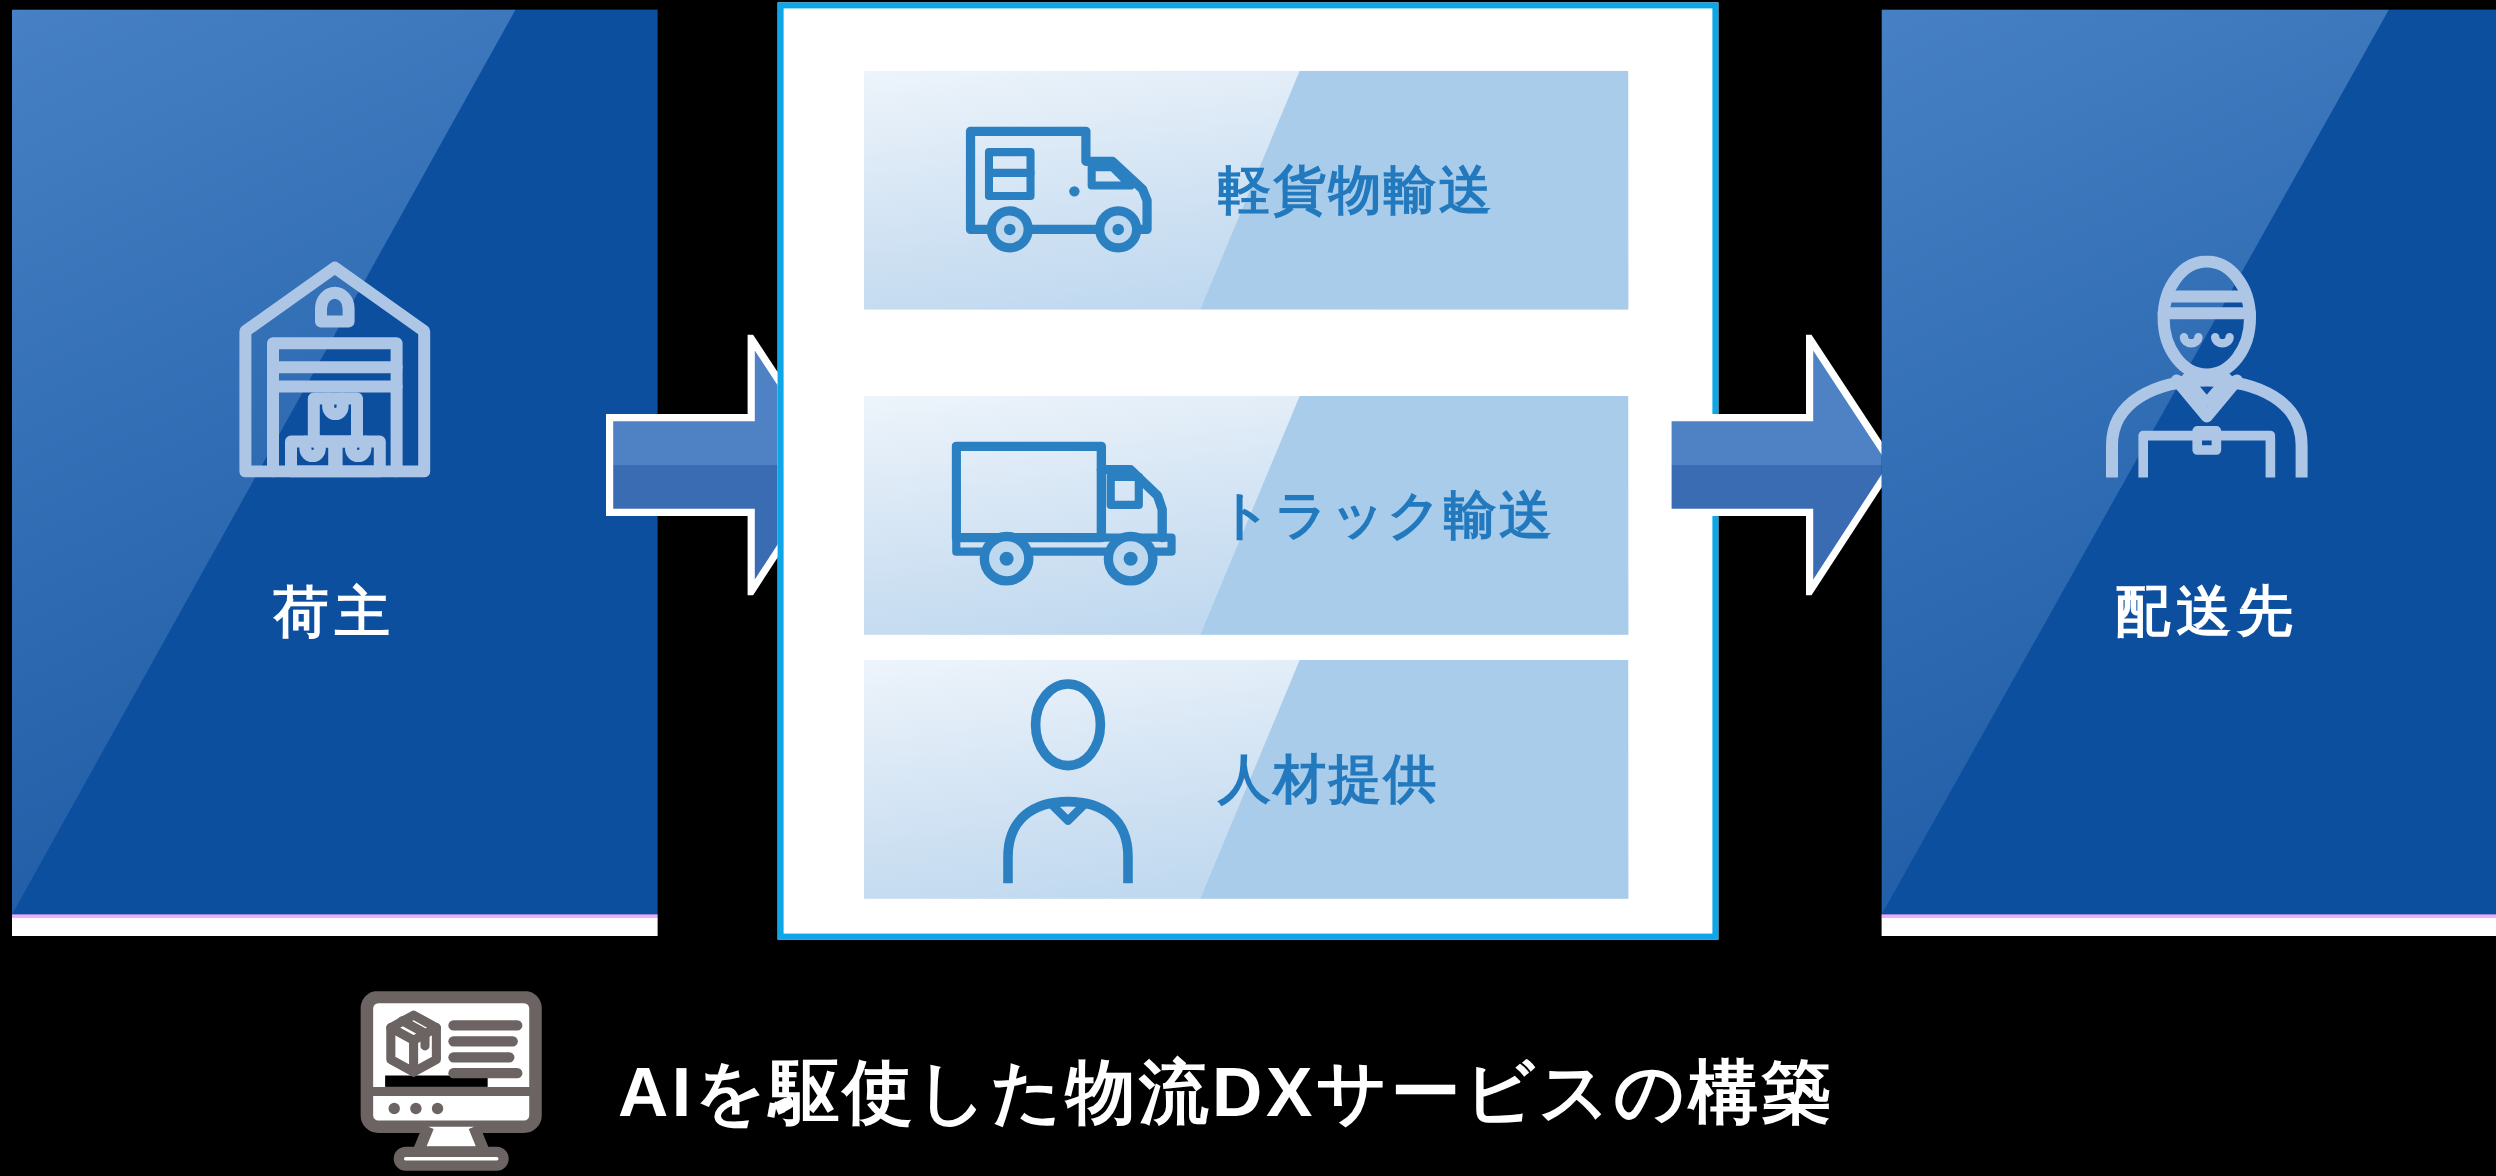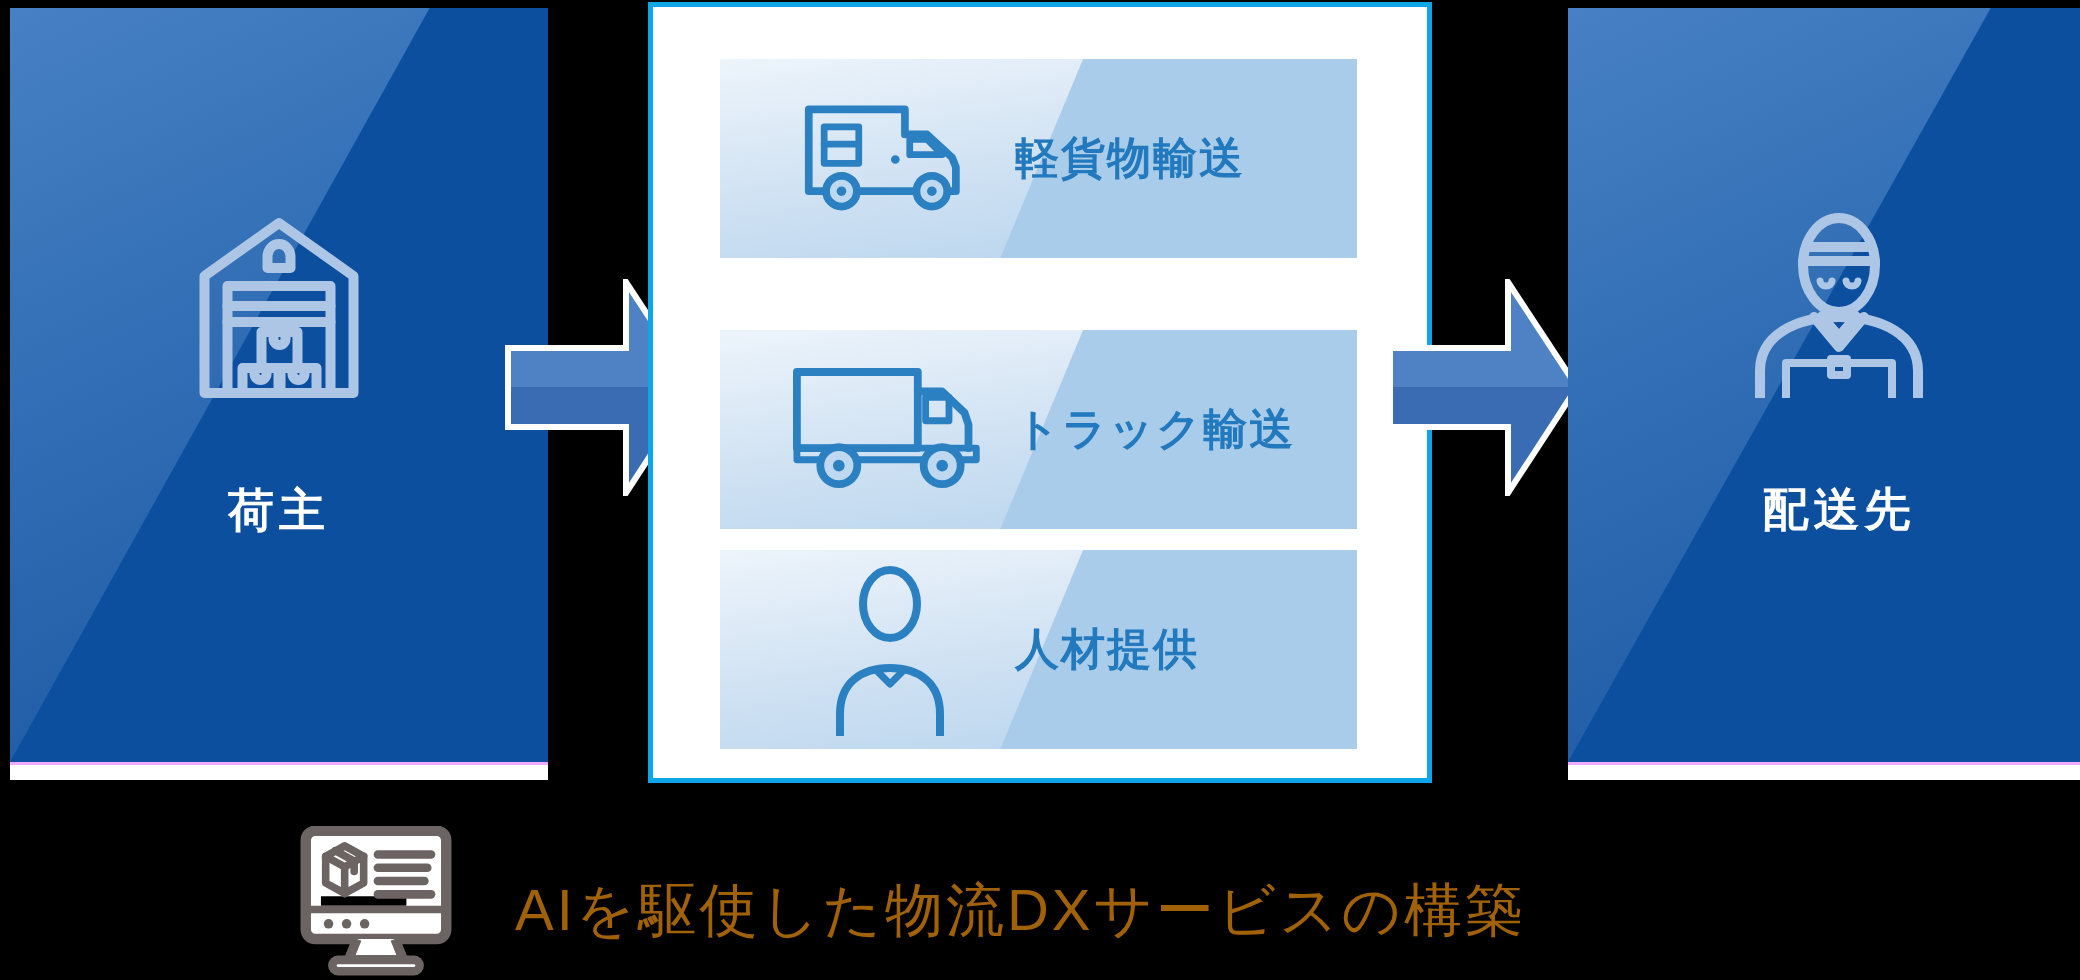--- a/index.html
+++ b/index.html
@@ -29,21 +29,21 @@
   .row-icon-wrap{position:relative;z-index:1;width:295px;box-sizing:border-box;
     padding-left:45px;display:flex;justify-content:center;align-items:center;flex:0 0 auto;}
   .row-label{position:relative;z-index:1;color:#2279BD;font-weight:bold;
     font-size:44px;letter-spacing:2px;white-space:nowrap;}
 
   
   .arrow{position:absolute;}
 
   
   .footer-icon{position:absolute;left:300px;top:826px;}
-  .footer-title{position:absolute;left:515px;top:872px;color:#a16207;font-weight:normal;
+  .footer-title{position:absolute;left:515px;top:872px;color:#ffffff;font-weight:bold;
     font-size:58px;letter-spacing:3px;white-space:nowrap;}
 </style>
 </head>
 <body>
 
 <div class="stage">
 
   <div class="side-box" style="left:10px;width:538px;">
     <div class="box-blue">
       <svg class="side-icon" style="top:202px;" width="175" height="188" viewBox="0 0 175 188">

